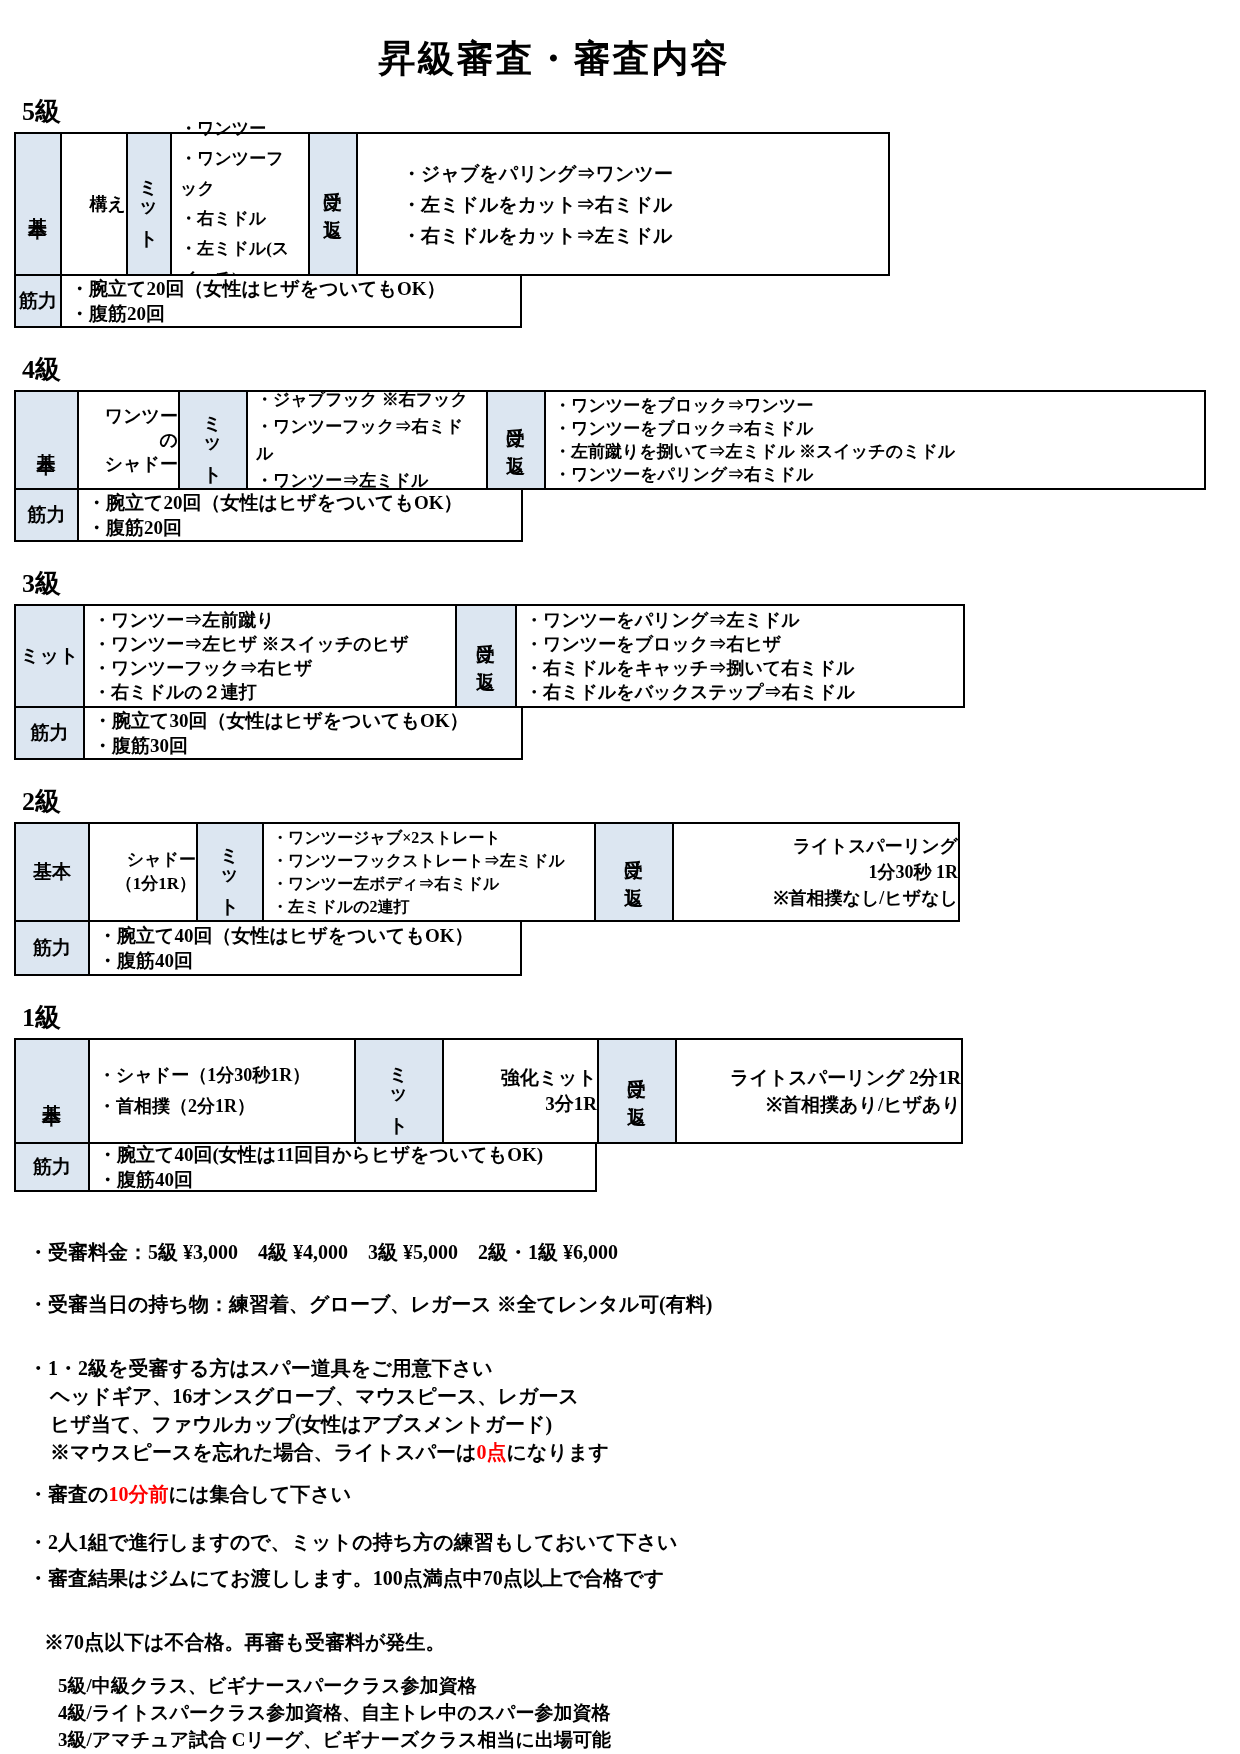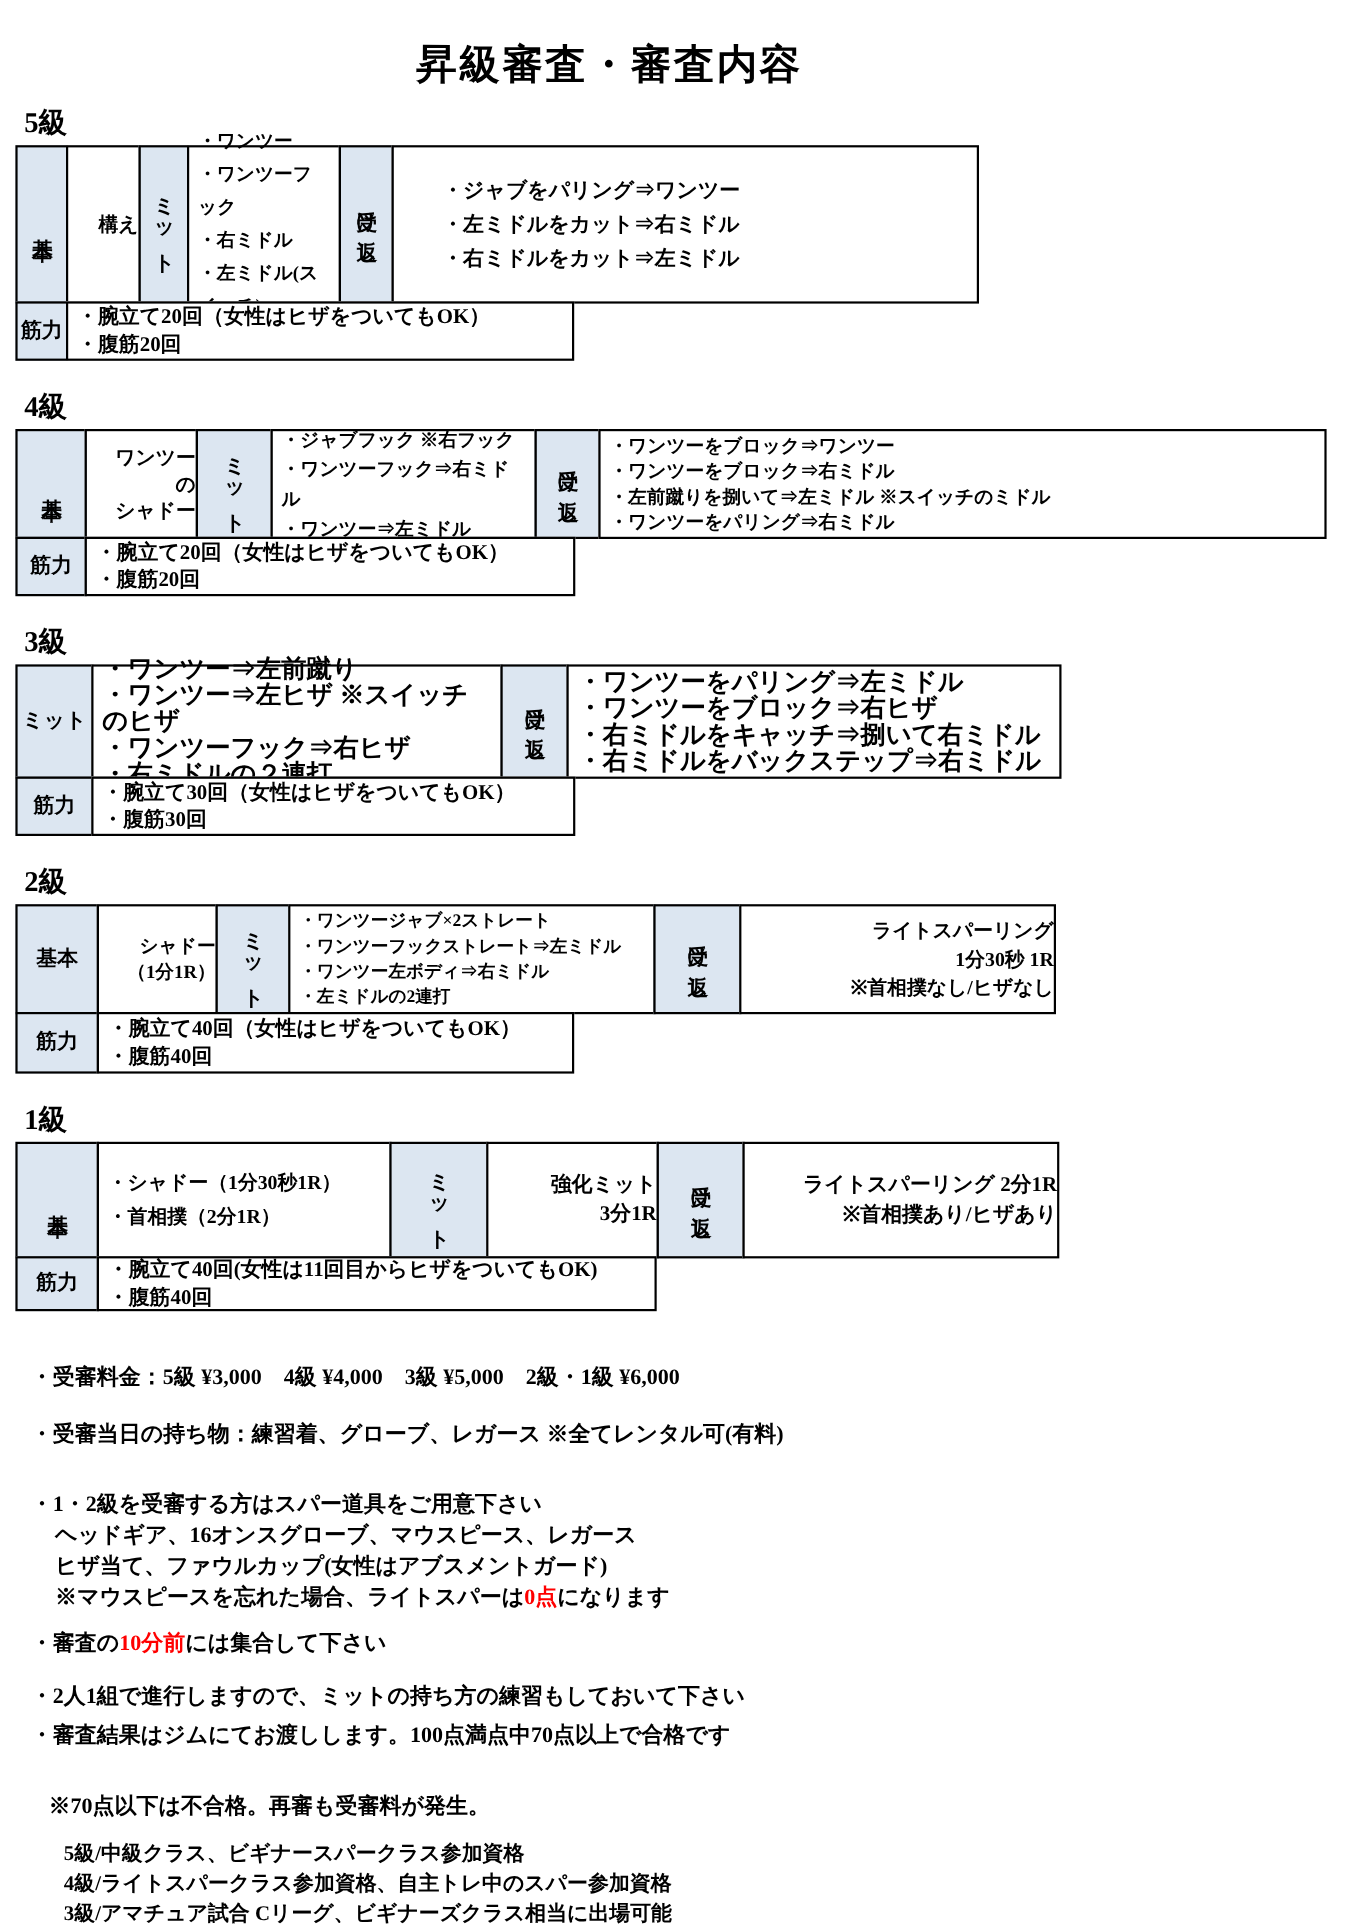--- a/index.html
+++ b/index.html
@@ -52,21 +52,21 @@
   .g4 .r1{height:100px}.g4 .r2{height:54px}
   .g4 .c1{width:65px}.g4 .c2{width:103px}.g4 .c3{width:70px}.g4 .c4{width:242px}
   .g4 .c5{width:60px}.g4 .c6{width:662px}.g4 .s2{width:446px}
   .g4 .c2{font-size:18px}
   .g4 .c4 span{font-size:17px;line-height:27px;}
   .g4 .c6 span{font-size:17px;line-height:23px;}
 
   .g3 .r1{height:104px}.g3 .r2{height:54px}
   .g3 .c1{width:71px}.g3 .c2{width:374px}.g3 .c3{width:62px}.g3 .c4{width:450px}
   .g3 .s2{width:440px}
-  .g3 .c2 span,.g3 .c4 span{font-size:23px;line-height:24px;}
+  .g3 .c2 span,.g3 .c4 span{font-size:18px;line-height:24px;}
 
   .g2 .r1{height:100px}.g2 .r2{height:56px}
   .g2 .c1{width:76px}.g2 .c2{width:110px}.g2 .c3{width:68px}.g2 .c4{width:334px}
   .g2 .c5{width:80px}.g2 .c6{width:288px}.g2 .s2{width:434px}
   .g2 .c2{font-size:17px;line-height:24px;}
   .g2 .c4 span{font-size:16px;line-height:23px;}
   .g2 .c6 span{font-size:18px;line-height:26px;}
 
   .g1 .r1{height:106px}.g1 .r2{height:50px}
   .g1 .c1{width:76px}.g1 .c2{width:268px}.g1 .c3{width:90px}.g1 .c4{width:157px}

